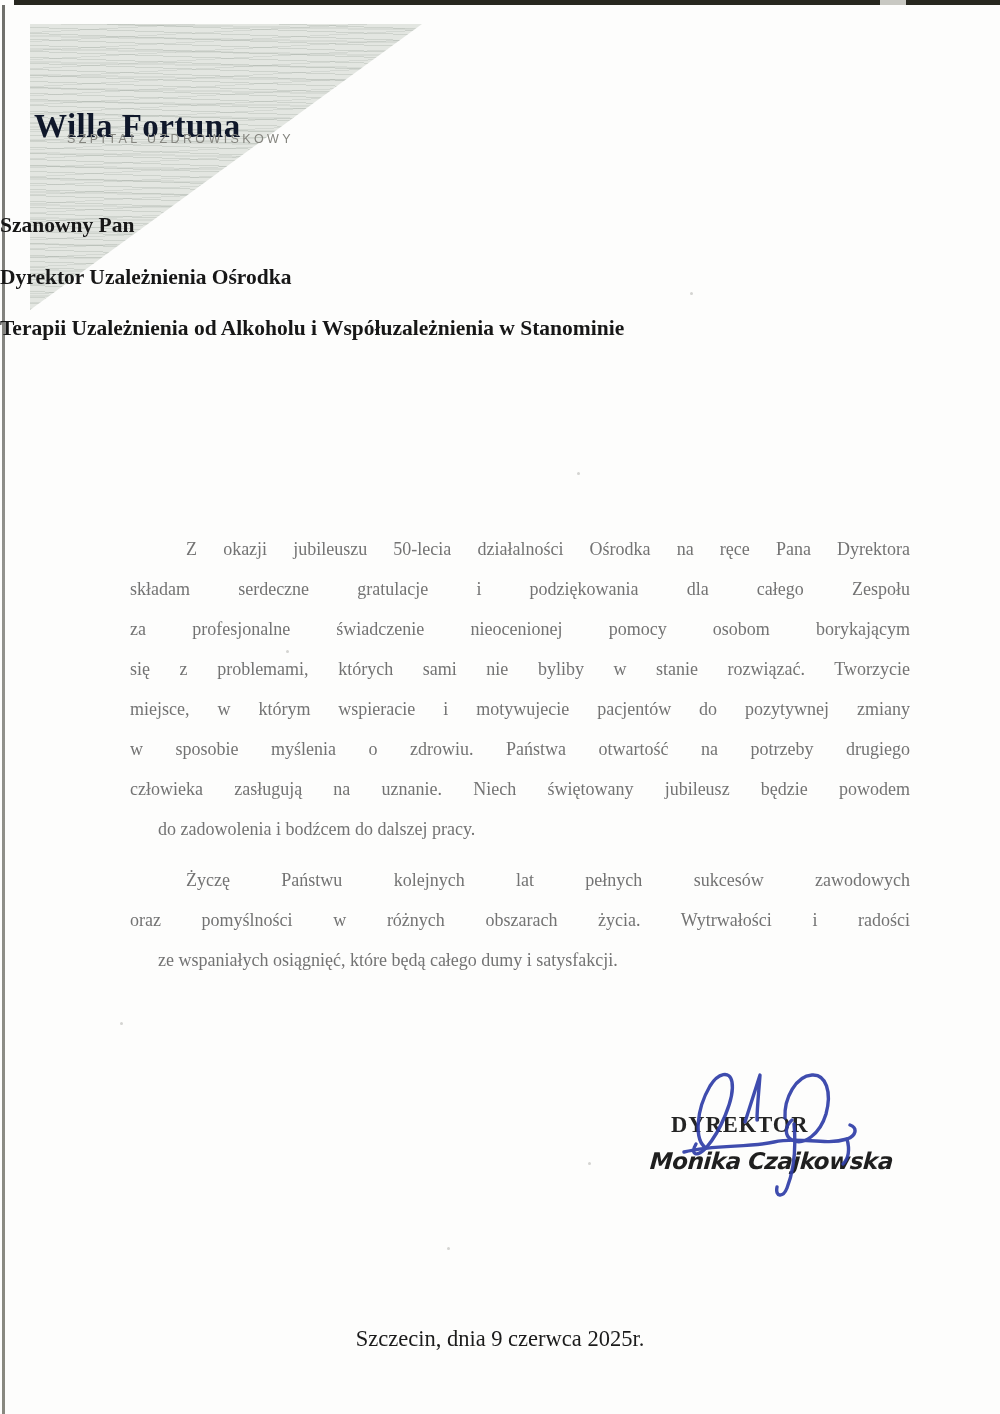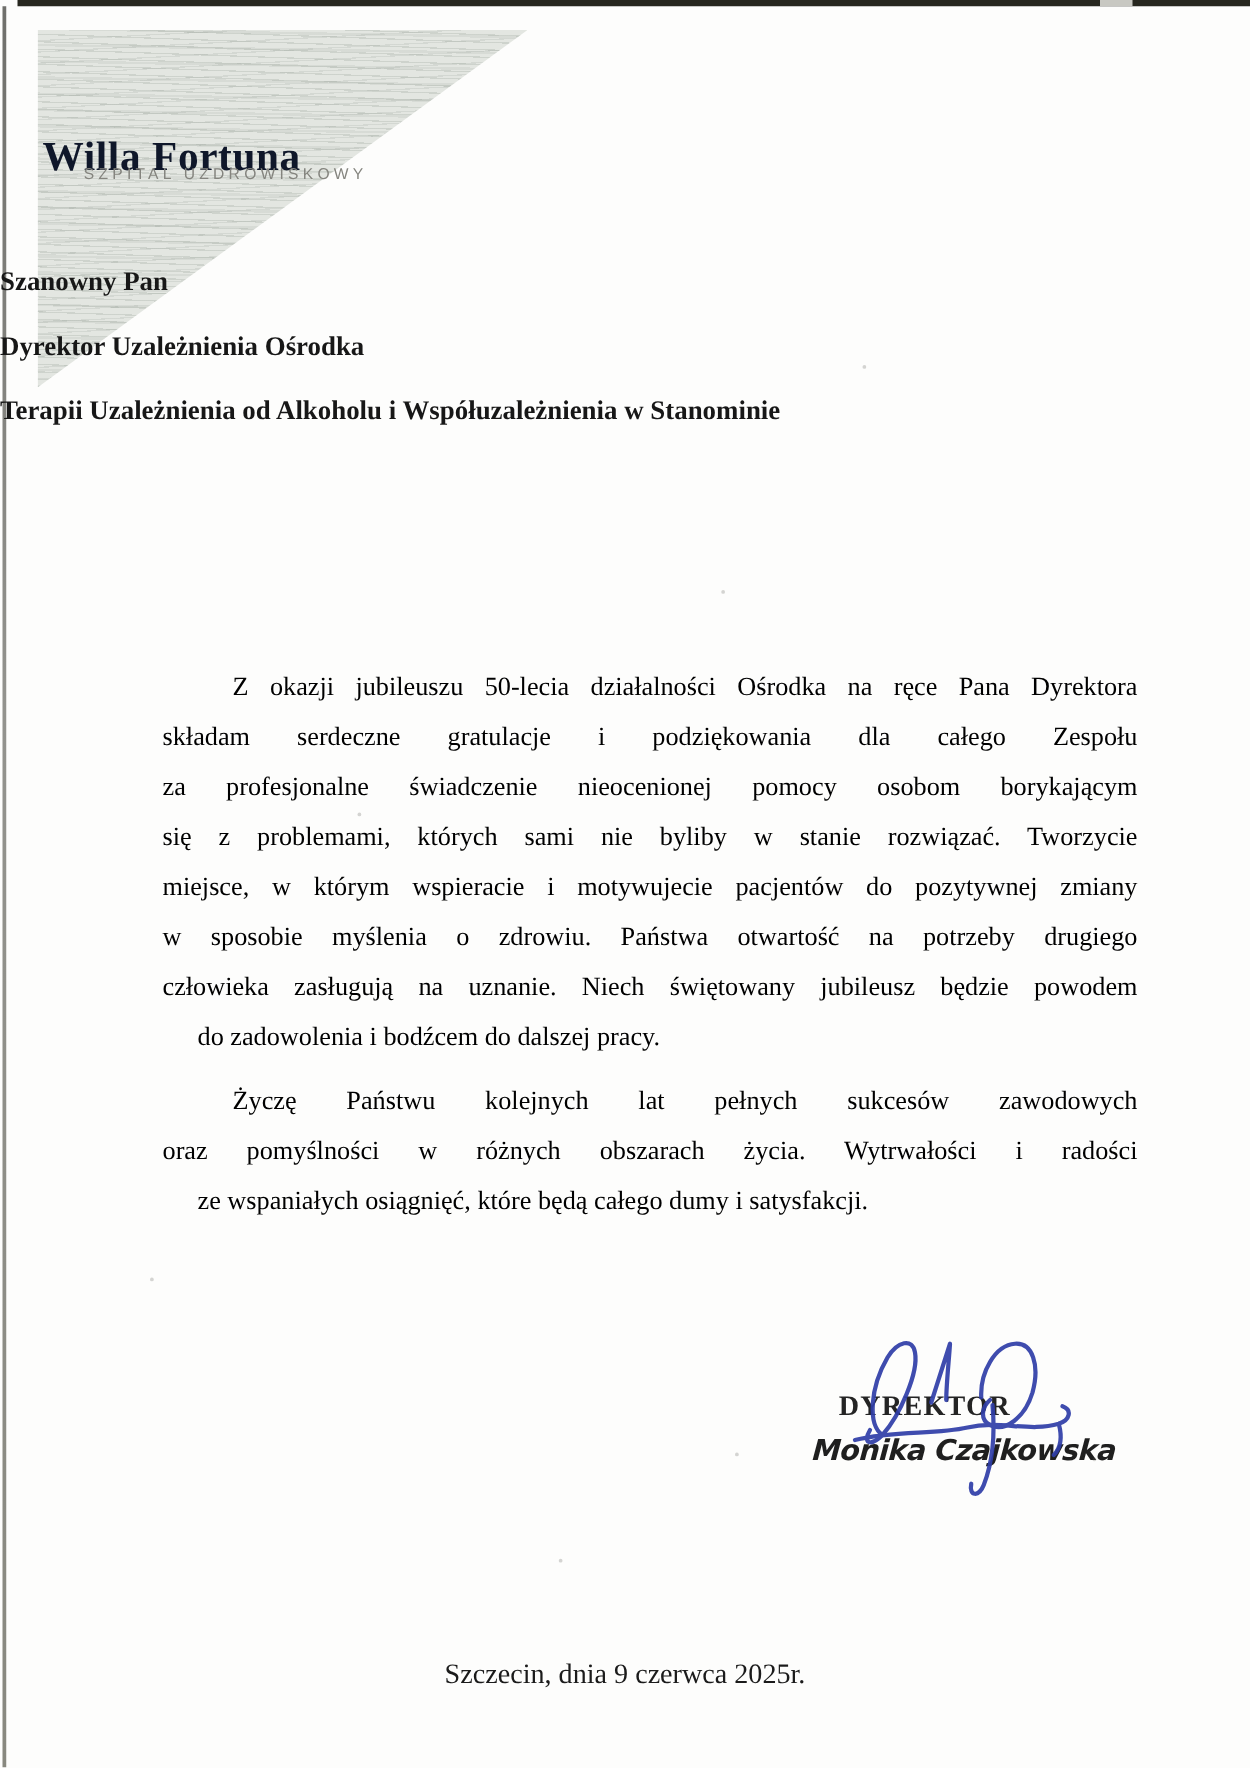--- a/index.html
+++ b/index.html
@@ -51,23 +51,23 @@
   }
   .recipient div{
     font-weight:bold;font-size:21.5px;line-height:51.5px;height:51.5px;
     white-space:nowrap;color:#171717;
   }
   
   .body-block{position:absolute;left:130px;width:780px;}
   .para1{top:529px;}
   .para2{top:860px;}
   .bline{
-    font-size:21px;line-height:40px;height:40px;
+    font-size:18px;line-height:40px;height:40px;
     text-align:justify;text-align-last:justify;
-    white-space:normal;color:#000000;
+    white-space:normal;color:#737373;
   }
   .bline.indent{padding-left:56px;}
   .bline.last{text-align:left;text-align-last:left;margin-left:28px;}
   
   .sig-title{
     position:absolute;left:671px;top:1112px;
     font-weight:bold;font-size:22.5px;letter-spacing:1px;color:#242424;
   }
   .sig-name{
     position:absolute;left:650px;top:1148px;

